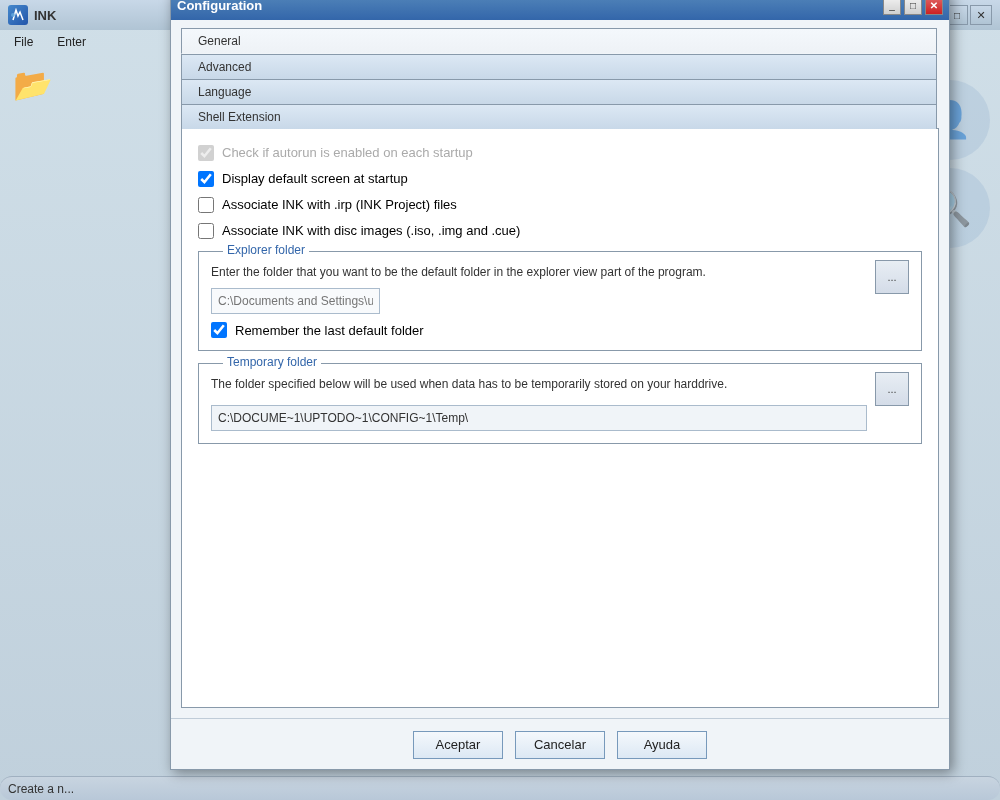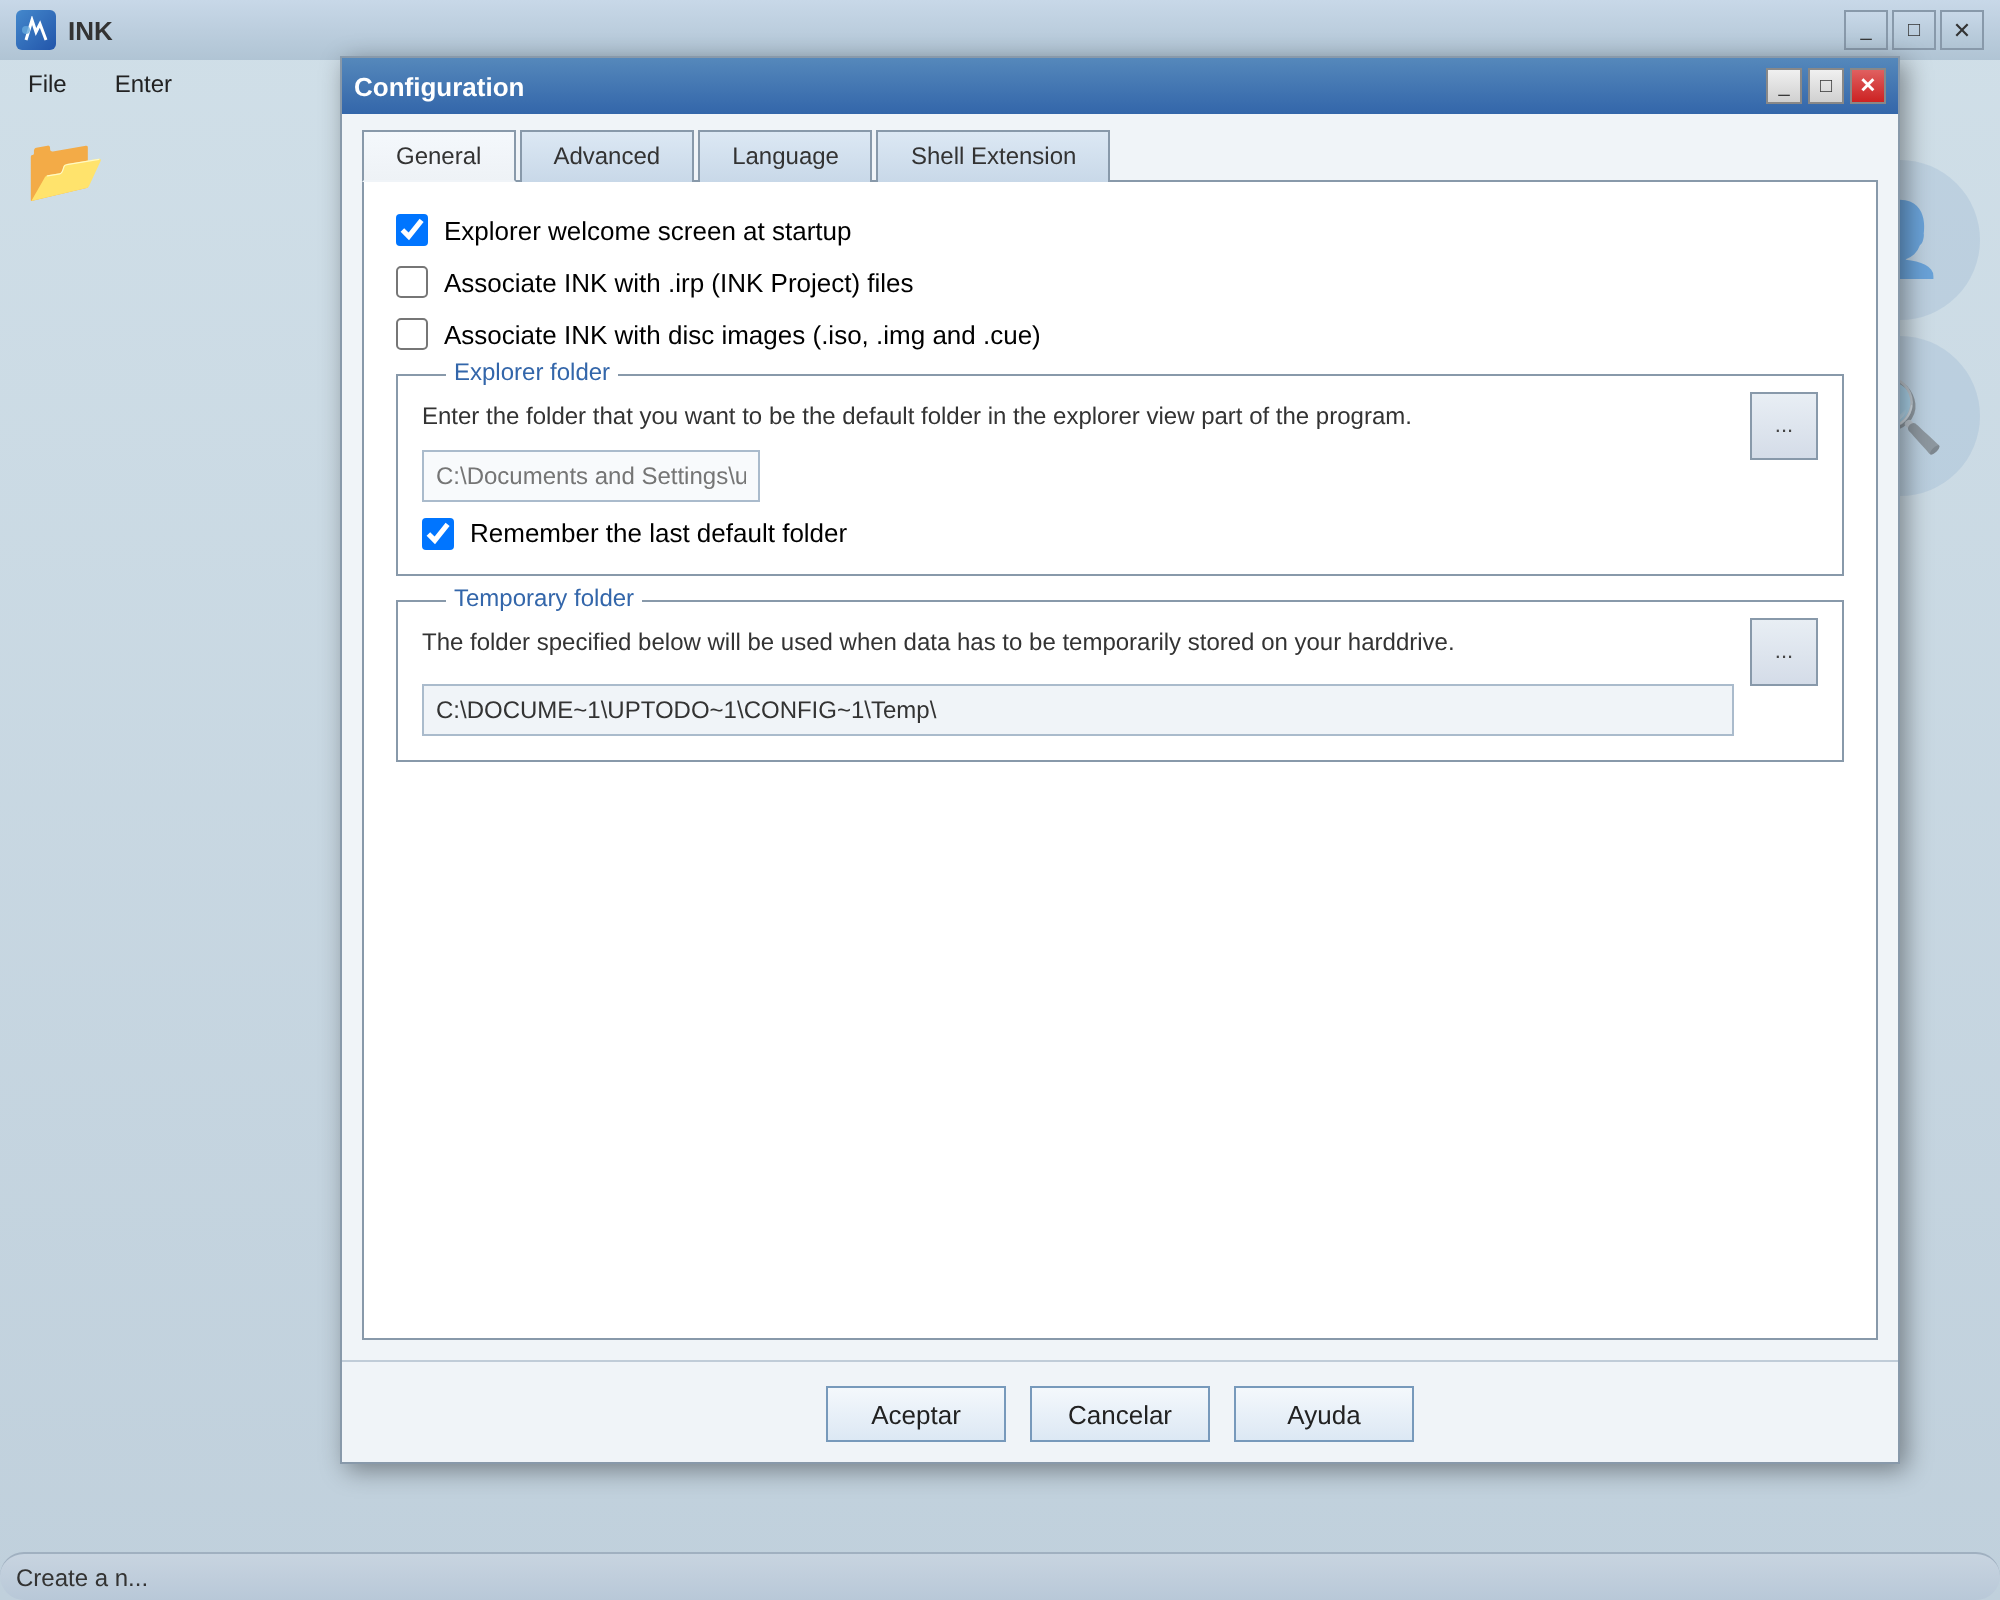--- a/index.html
+++ b/index.html
@@ -144,20 +144,21 @@
       padding: 8px 10px 10px;
     }
 
     
     .tabs {
       display: flex;
       gap: 0;
       margin-bottom: -1px;
       position: relative;
       z-index: 1;
+      flex-direction: column;
     }
 
     .tab {
       padding: 5px 16px;
       background: linear-gradient(180deg, #dce8f4 0%, #c8d8e8 100%);
       border: 1px solid #8899aa;
       border-bottom: none;
       cursor: pointer;
       font-size: 12px;
       color: #333;
@@ -402,24 +403,28 @@
         <div class="tab">
           <span>Language</span>
         </div>
         <div class="tab">
           <span>Shell Extension</span>
         </div>
       </div>
 
       <div class="tab-content">
 
+        <div class="checkbox-row disabled">
+          <input type="checkbox" checked="" disabled="" style="">
+          <span>Check if autorun is enabled on each startup</span>
+        </div>
 
         <div class="checkbox-row">
           <input type="checkbox" checked="" style="">
-          <span>Explorer welcome screen at startup</span>
+          <span>Display default screen at startup</span>
         </div>
 
         <div class="checkbox-row">
           <input type="checkbox" style="">
           <span>Associate INK with .irp (INK Project) files</span>
         </div>
 
         <div class="checkbox-row">
           <input type="checkbox" style="">
           <span>Associate INK with disc images (.iso, .img and .cue)</span>

